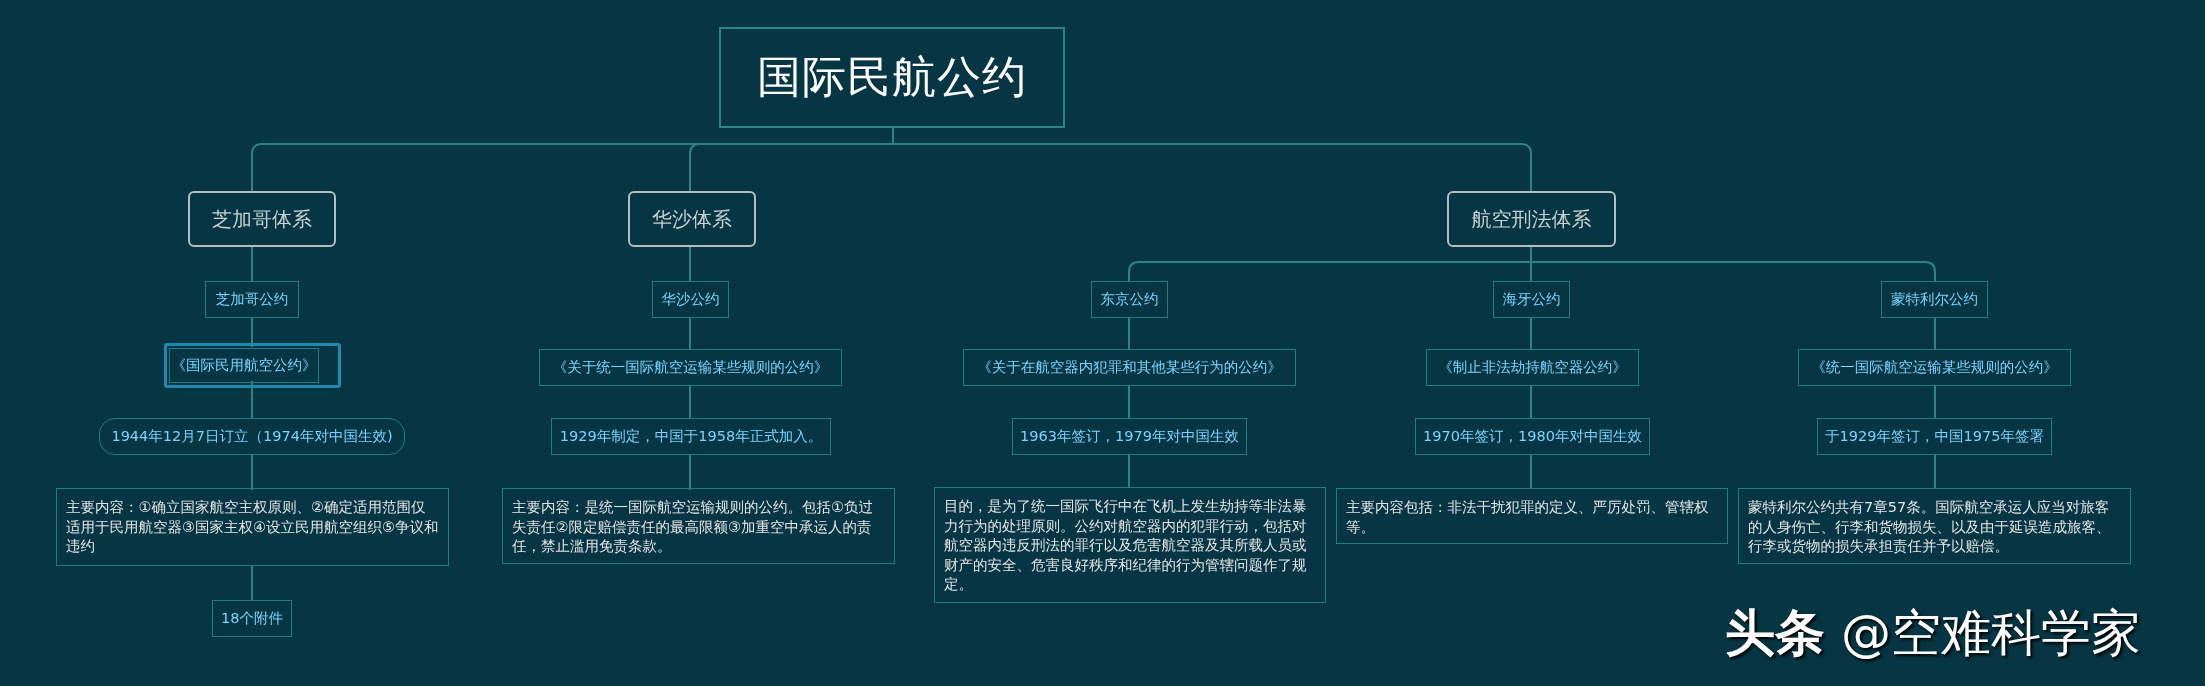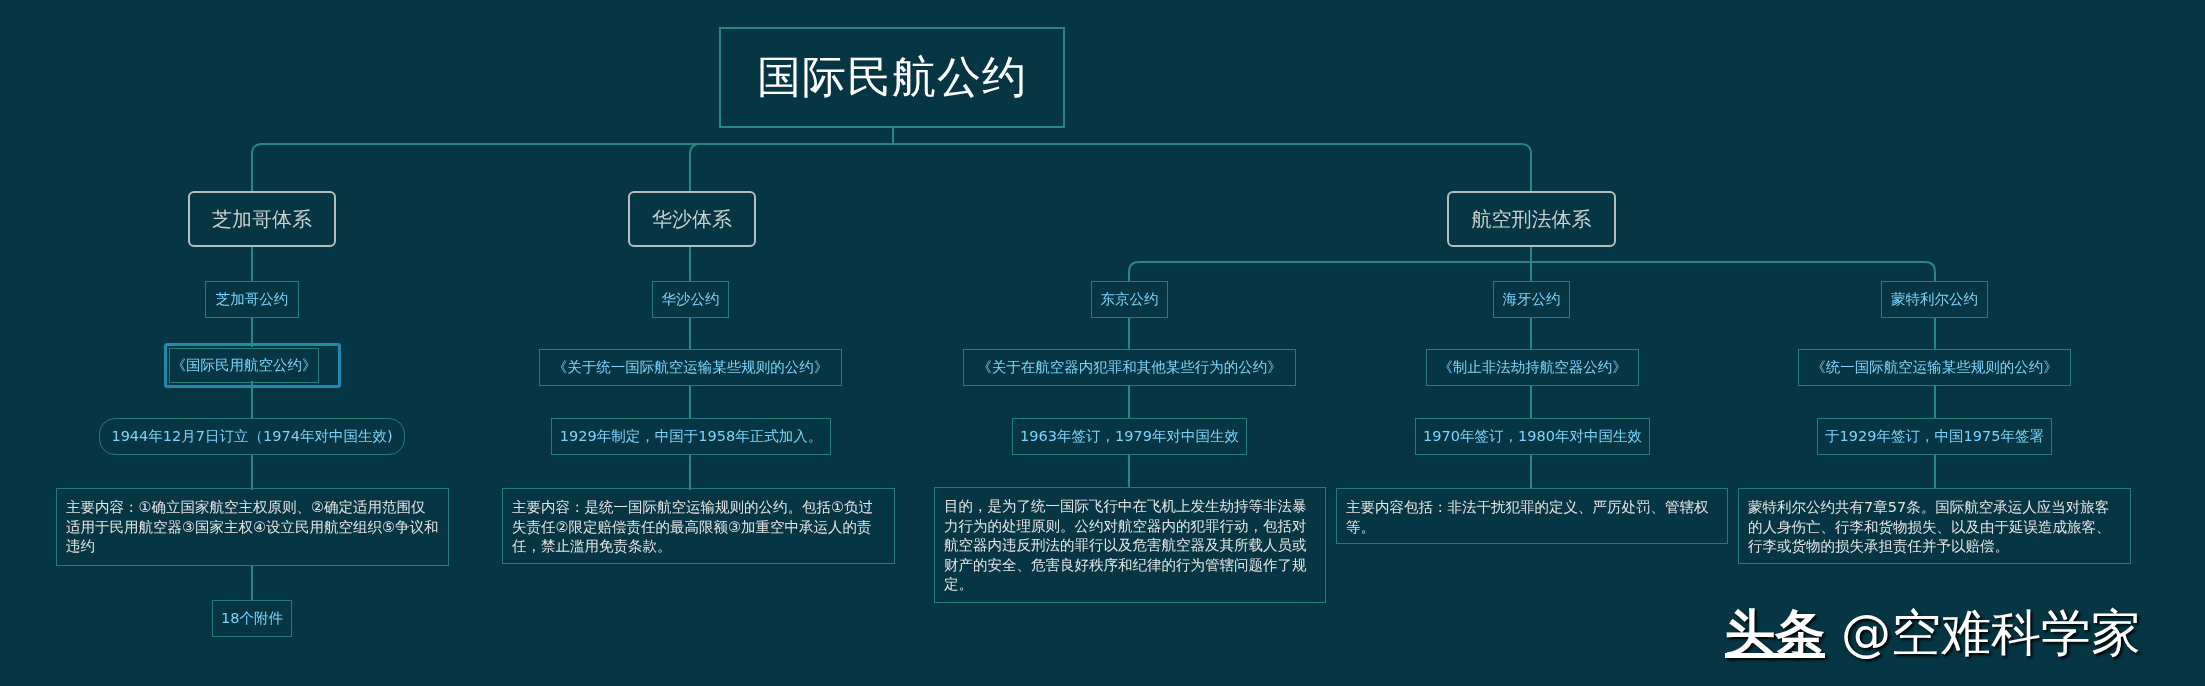--- a/index.html
+++ b/index.html
@@ -35,21 +35,21 @@
   .selected-ring {
     position: absolute; box-sizing: border-box;
     border: 3px solid #1f8ab0; border-radius: 3px;
   }
   svg.lines { position: absolute; left: 0; top: 0; }
   .watermark {
     position: absolute; left: 1725px; top: 600px;
     font-size: 50px; color: #ffffff; white-space: nowrap;
     text-shadow: 2px 2px 3px #000000;
   }
-  .watermark .brand { font-weight: bold; text-decoration: underline; }
+  .watermark .brand { font-weight: bold; }
 </style>
 </head>
 <body>
 
 <svg class="lines" width="2205" height="686" viewBox="0 0 2205 686">
   <g fill="none" stroke="#2a8583" stroke-width="2">
 
     <path d="M893 128 V144"></path>
 
     <path d="M252 191 V154 Q252 144 262 144 H1521 Q1531 144 1531 154 V191"></path>

